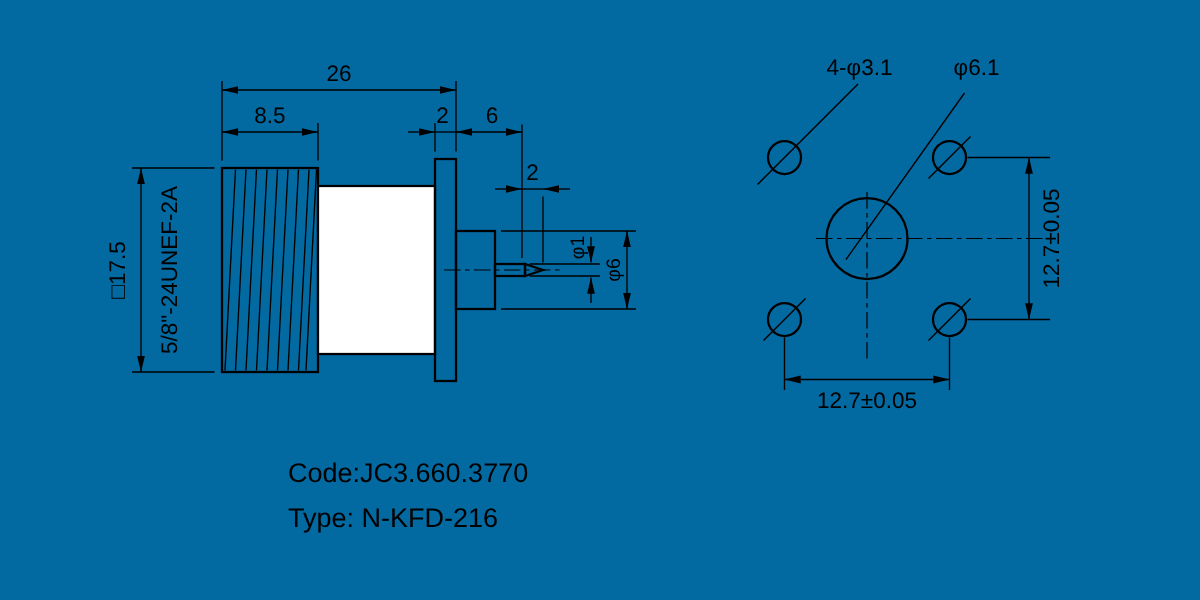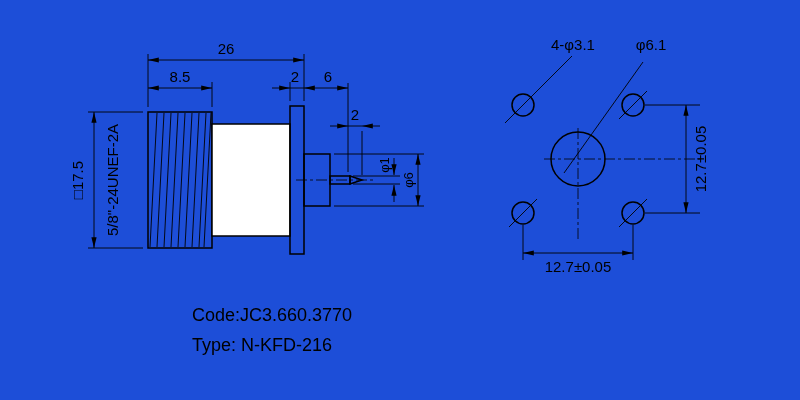--- a/index.html
+++ b/index.html
@@ -1,16 +1,16 @@
 <!DOCTYPE html>
 <html><head>
 <meta charset="utf-8">
 <style>
   html,body{margin:0;padding:0;background:#fff;}
-  .canvas{width:800px;height:400px;background:#1d4ed8;position:relative;overflow:hidden;}
+  .canvas{width:800px;height:400px;background:#0369a1;position:relative;overflow:hidden;}
   svg{display:block;}
   .obj{stroke:#000;stroke-width:1.5;fill:none;}
   .fillw{fill:#fff;}
   .hatch{stroke:#000;stroke-width:0.9;fill:none;}
   .dim{stroke:#000;stroke-width:0.9;fill:none;}
   .thin{stroke:#000;stroke-width:0.9;fill:none;}
   .cl{stroke:#000;stroke-width:0.8;fill:none;stroke-dasharray:11 3 3 3;}
   .dim-label{font-family:"Liberation Sans","DejaVu Sans",sans-serif;font-size:15px;fill:#000;}
   .dim-label-sm{font-family:"Liberation Sans","DejaVu Sans",sans-serif;font-size:13px;fill:#000;}
   .note{font-family:"Liberation Sans","DejaVu Sans",sans-serif;font-size:18px;fill:#000;}

